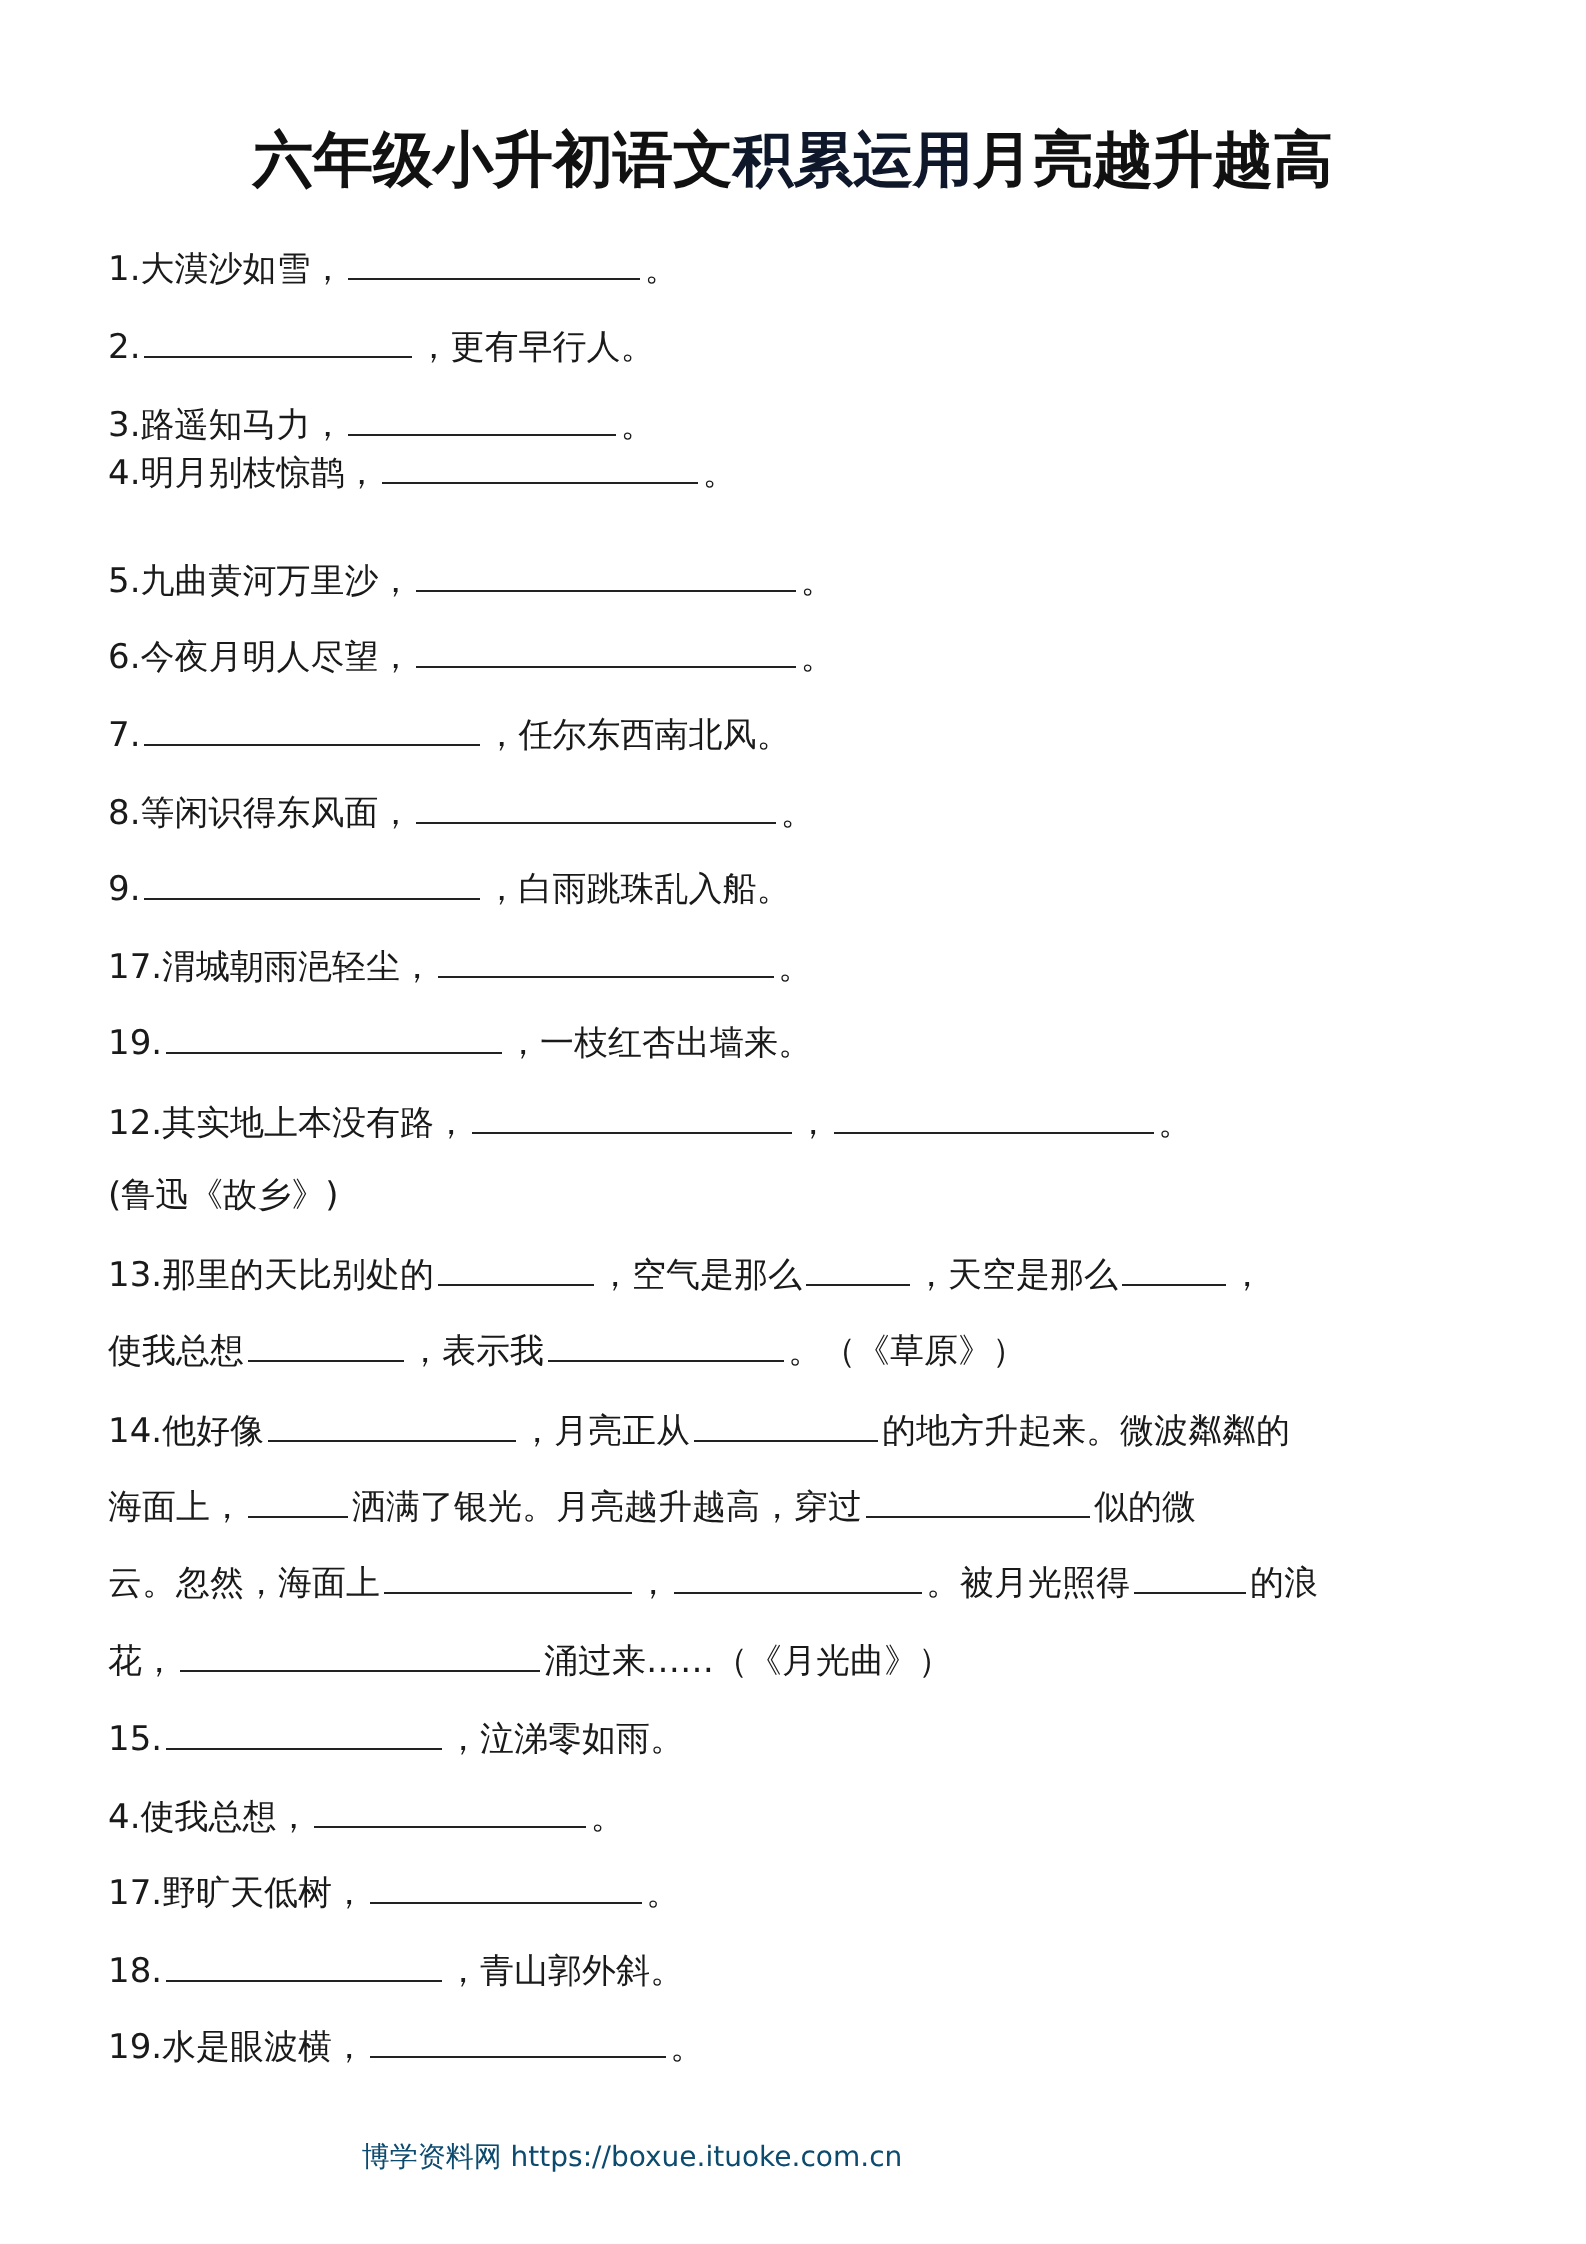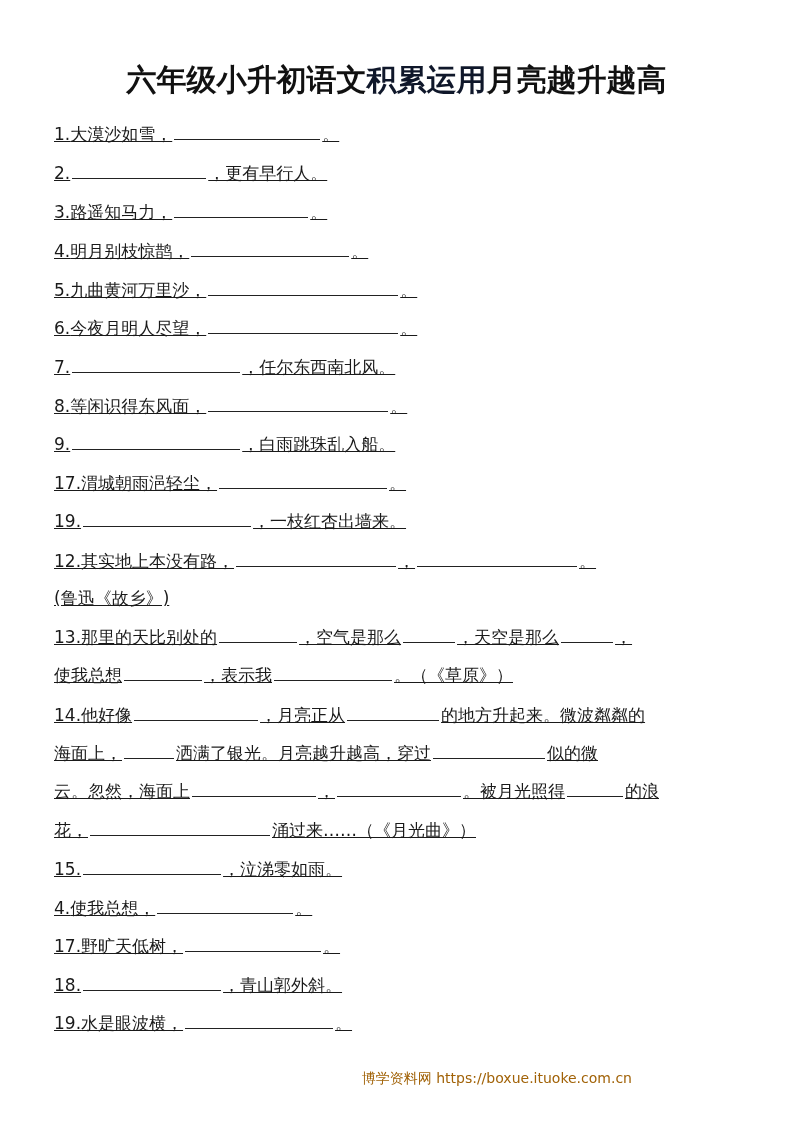--- a/index.html
+++ b/index.html
@@ -8,49 +8,49 @@
     font-family: "DejaVu Sans", "Liberation Sans", sans-serif;
     color: #111111;
   }
   .title {
     position: absolute; left: 0; top: 60px; width: 793px; text-align: center;
     font-size: 30px; font-weight: bold; letter-spacing: 0px; color: #111;
   }
   .title .hl { color: #0f172a; }
   .line {
     position: absolute; left: 54px; font-size: 17px; line-height: 22px;
-    white-space: nowrap; color: #1a1a1a; text-decoration: underline;
+    white-space: nowrap; color: #1a1a1a;
   }
   .blank {
     display: inline-block; border-bottom: 1.2px solid #222; height: 17px;
     vertical-align: baseline; margin: 0 2px;
   }
   .footer {
-    position: absolute; left: 0; top: 1070px; width: 632px; text-align: right;
-    font-size: 14px; color: #a16207;
+    position: absolute; left: 0; top: 1070px; width: 632px; text-align: center;
+    font-size: 14px; color: #0c4a6e;
   }
 </style>
 </head>
 <body>
 
 <div class="title"><span>六年级小升初语文</span><span class="hl">积累运用</span><span>月亮越升越高</span></div>
 
 <div class="line" style="top:122px">
   <span>1.</span><span>大漠沙如雪，</span><span class="blank" style="width:146px"></span><span>。</span>
 </div>
 
 <div class="line" style="top:161px">
   <span>2.</span><span class="blank" style="width:134px"></span><span>，更有早行人。</span>
 </div>
 
 <div class="line" style="top:200px">
   <span>3.</span><span>路遥知马力，</span><span class="blank" style="width:134px"></span><span>。</span>
 </div>
 
-<div class="line" style="top:239px">
+<div class="line" style="top:224px">
   <span>4.</span><span>明月别枝惊鹊，</span><span class="blank" style="width:158px"></span><span>。</span>
 </div>
 
 <div class="line" style="top:278px">
   <span>5.</span><span>九曲黄河万里沙，</span><span class="blank" style="width:190px"></span><span>。</span>
 </div>
 
 <div class="line" style="top:316px">
   <span>6.</span><span>今夜月明人尽望，</span><span class="blank" style="width:190px"></span><span>。</span>
 </div>

